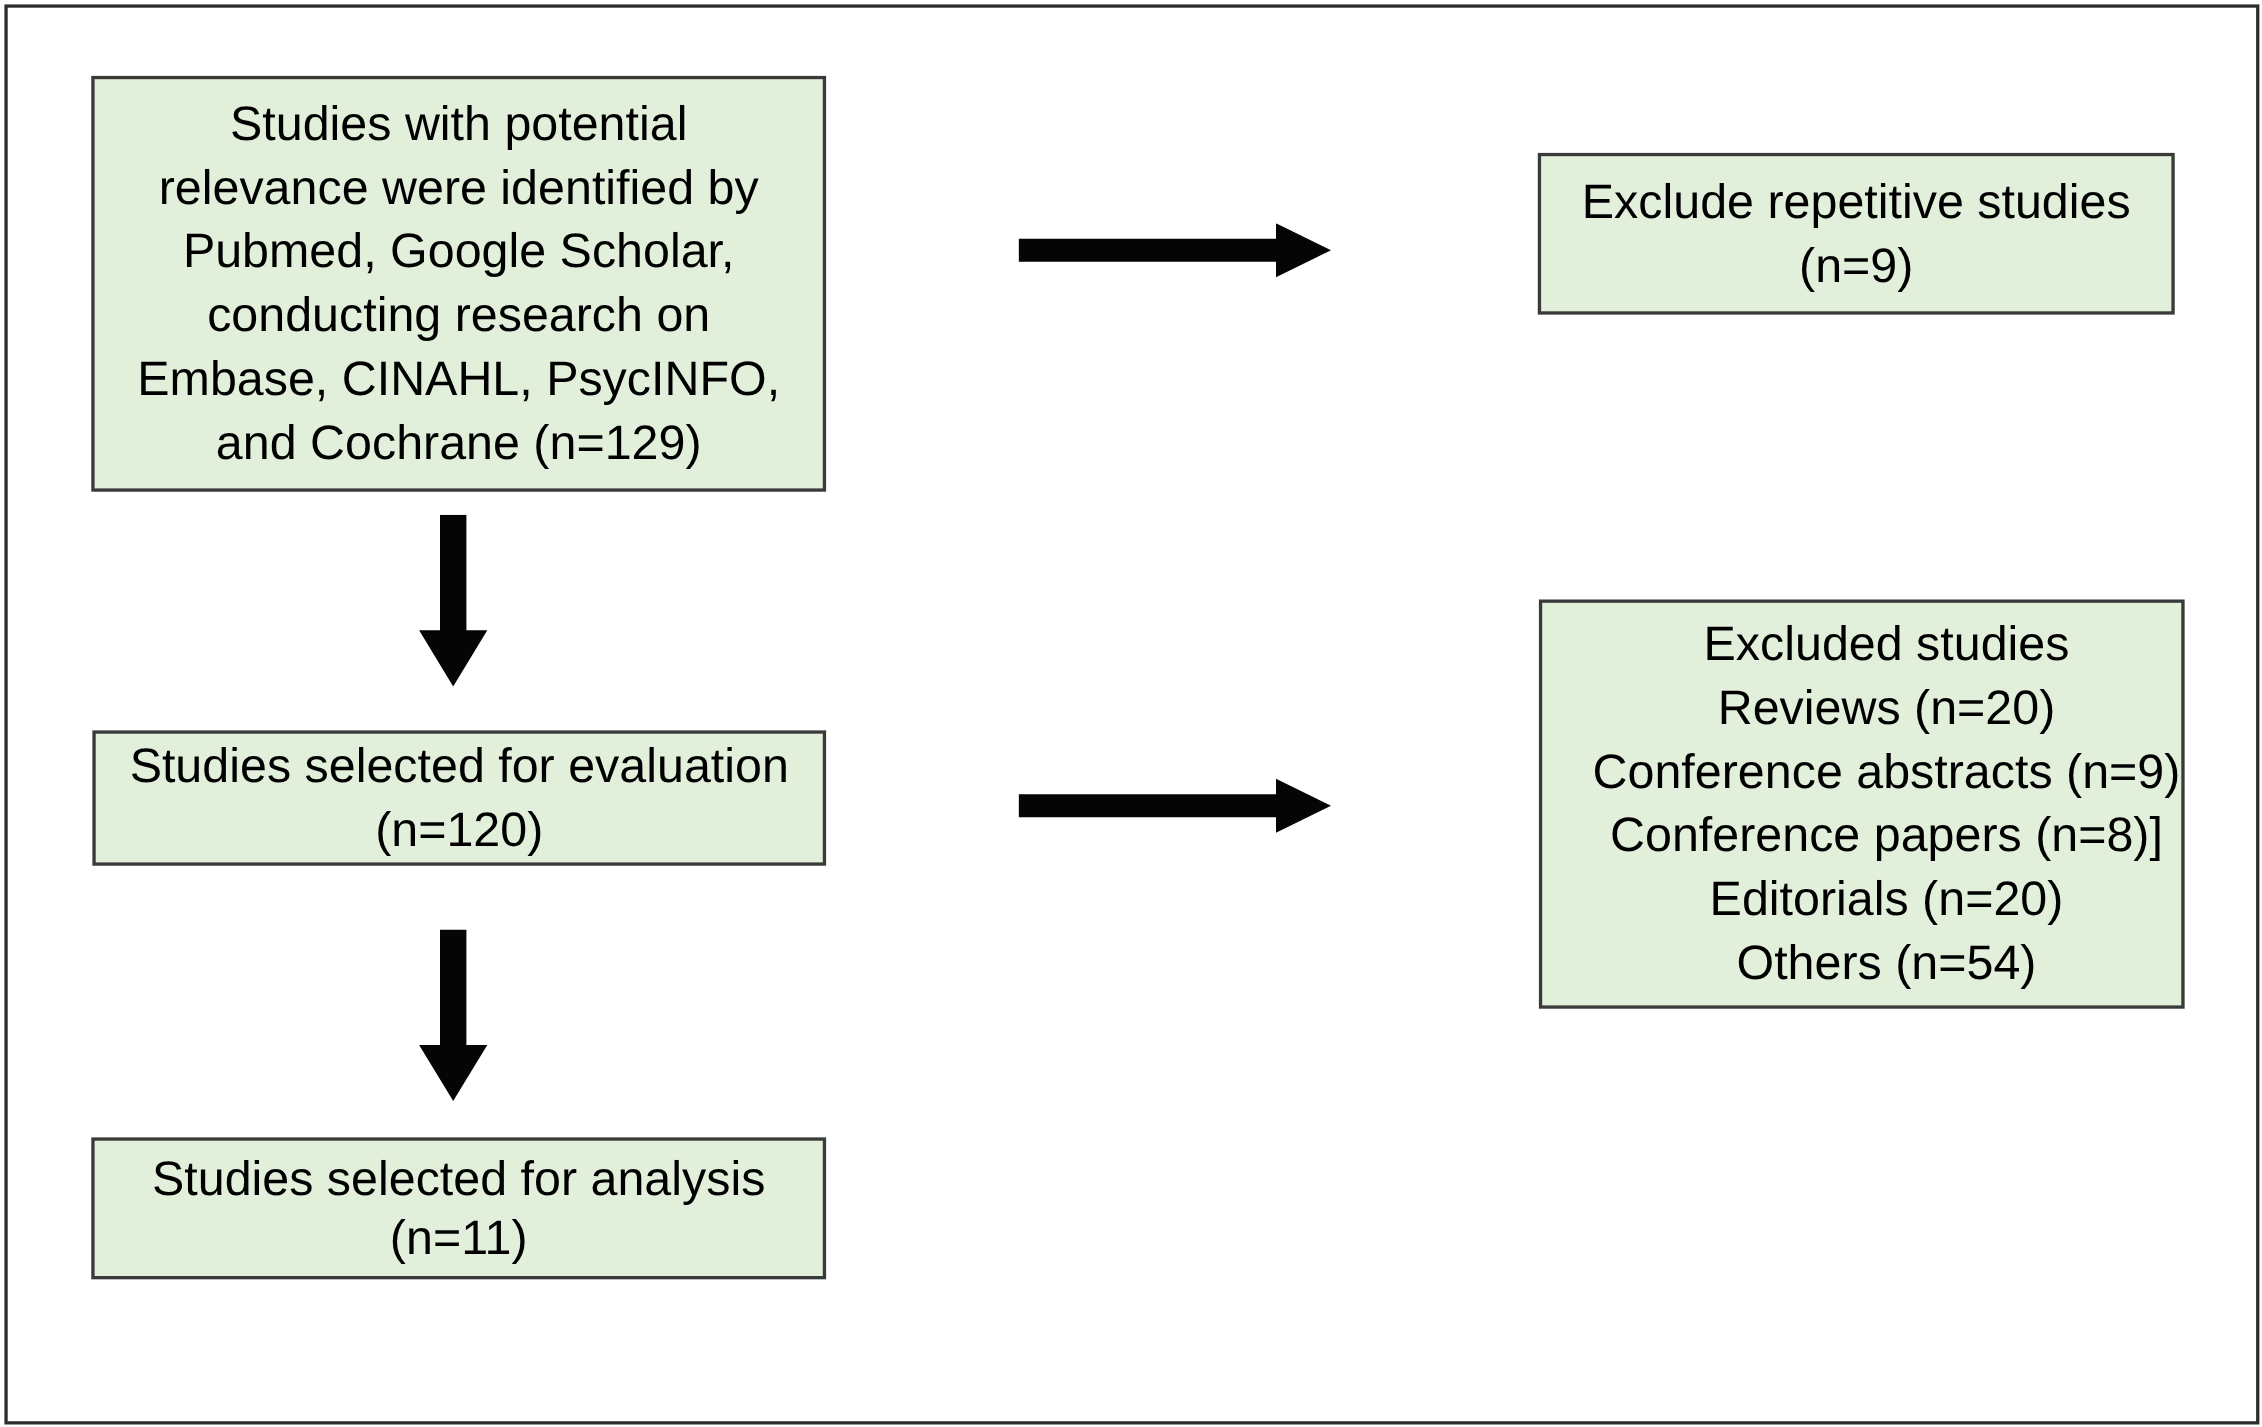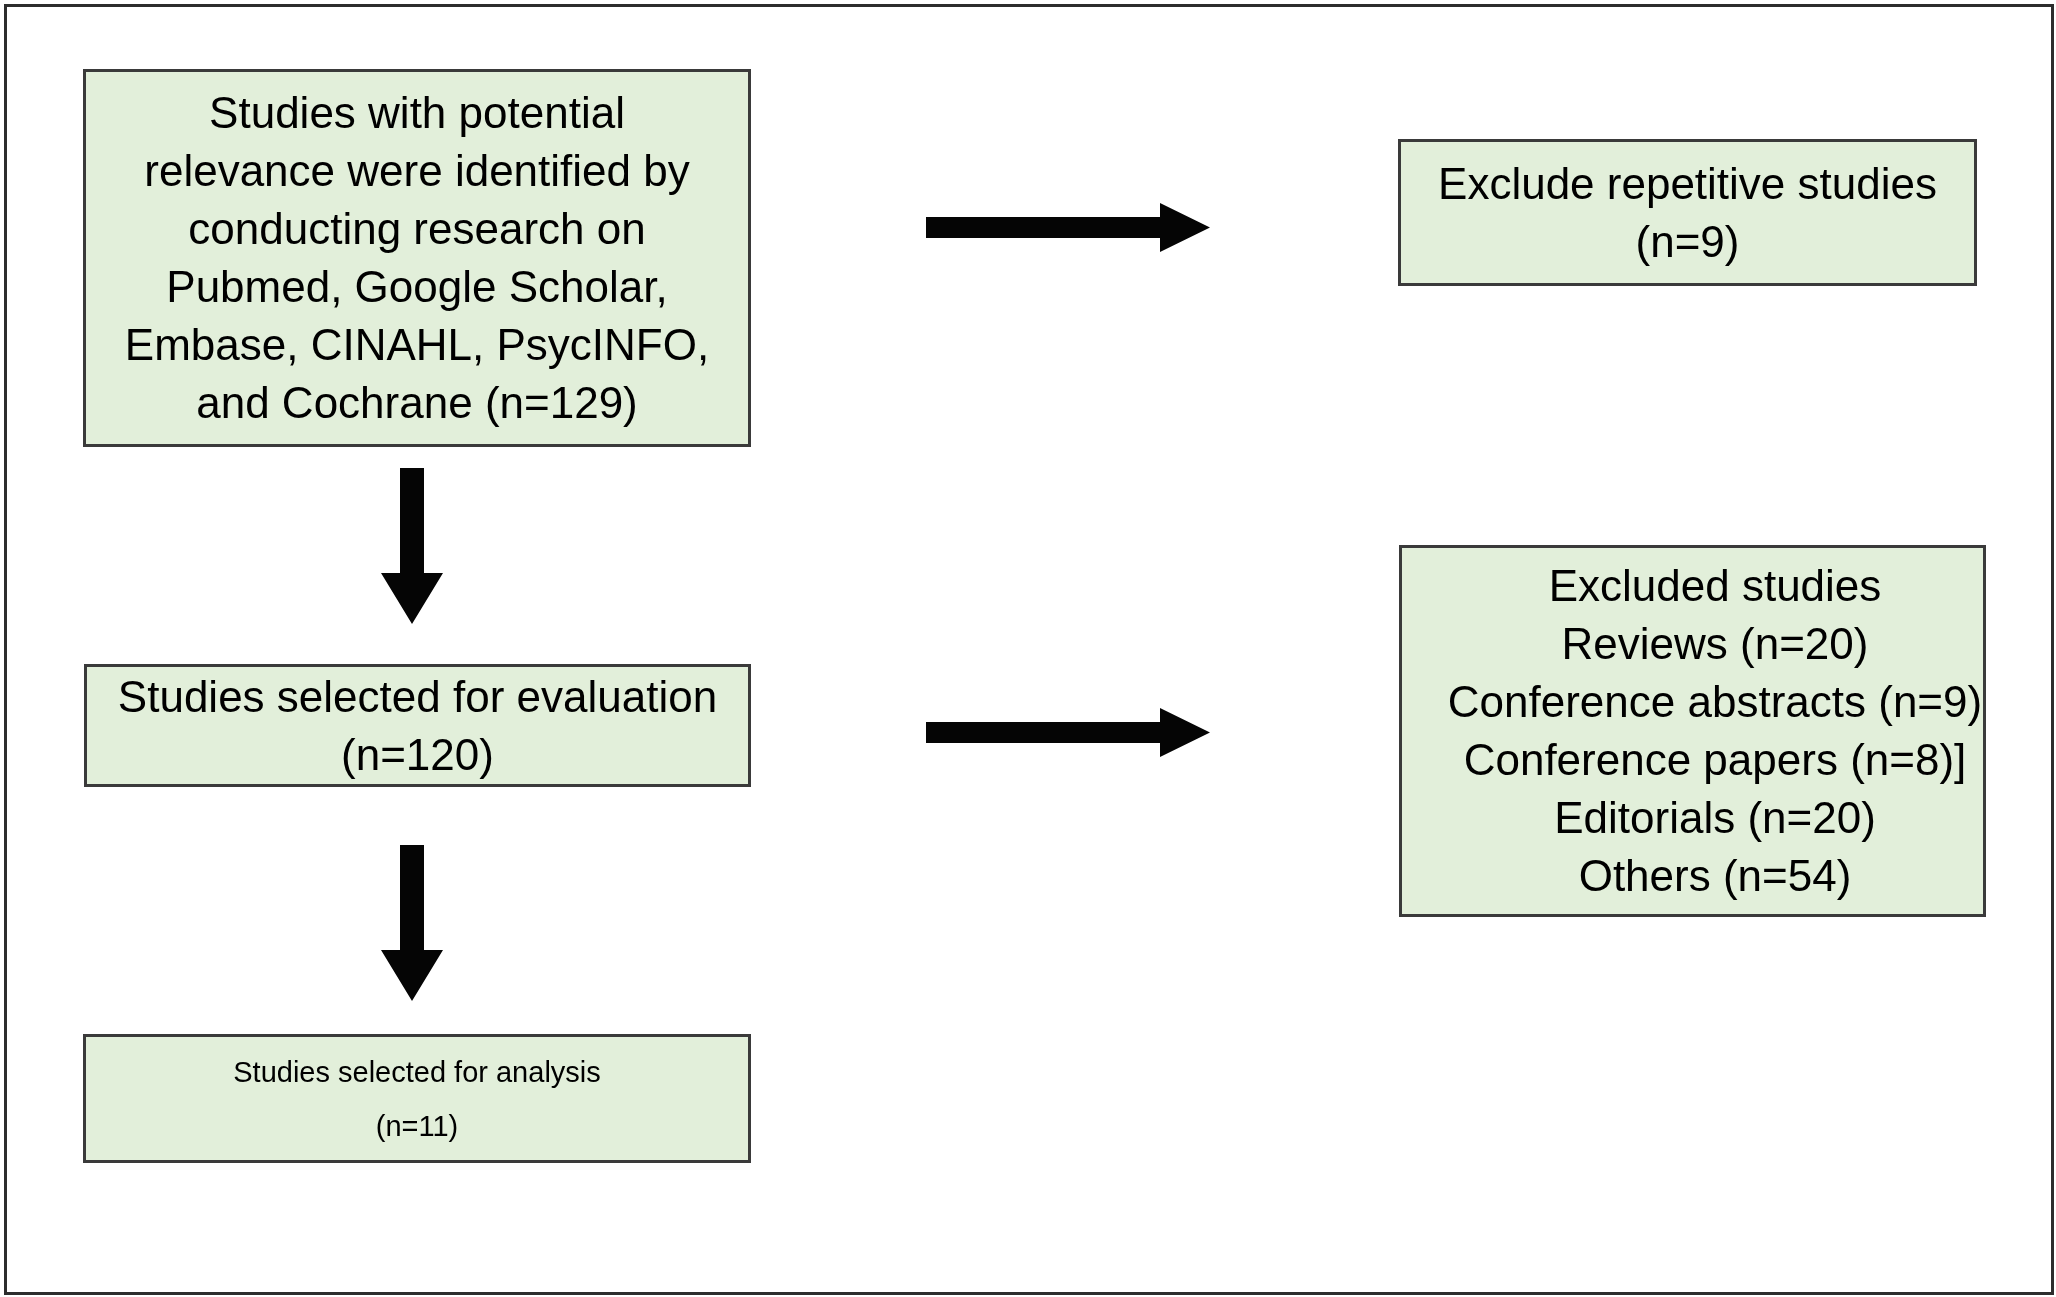--- a/index.html
+++ b/index.html
@@ -36,21 +36,21 @@
     text-align: center;
   }
   .serif-text {
     font-family: Liberation Sans, sans-serif;
     font-size: 44px;
     line-height: 58px;
     font-weight: normal;
   }
   .sans-text {
     font-family: "Liberation Sans", "DejaVu Sans", sans-serif;
-    font-size: 29px;
+    font-size: 44px;
     line-height: 54px;
     font-weight: normal;
   }
   .box-line {
     white-space: nowrap;
   }
   .arrow {
     position: absolute;
     color: var(--arrow, #000000);
   }
@@ -69,22 +69,22 @@
 </head>
 <body>
 
 <div class="canvas">
 
   <div class="frame"></div>
 
   <div class="box serif-text" id="box-identification">
     <div class="box-line">Studies with potential</div>
     <div class="box-line">relevance were identified by</div>
+    <div class="box-line">Pubmed, Google Scholar,</div>
     <div class="box-line">conducting research on</div>
-    <div class="box-line">Pubmed, Google Scholar,</div>
     <div class="box-line">Embase, CINAHL, PsycINFO,</div>
     <div class="box-line">and Cochrane (n=129)</div>
   </div>
 
   <div class="box serif-text" id="box-exclude-repetitive">
     <div class="box-line">Exclude repetitive studies</div>
     <div class="box-line">(n=9)</div>
   </div>
 
   <div class="box serif-text" id="box-evaluation">

